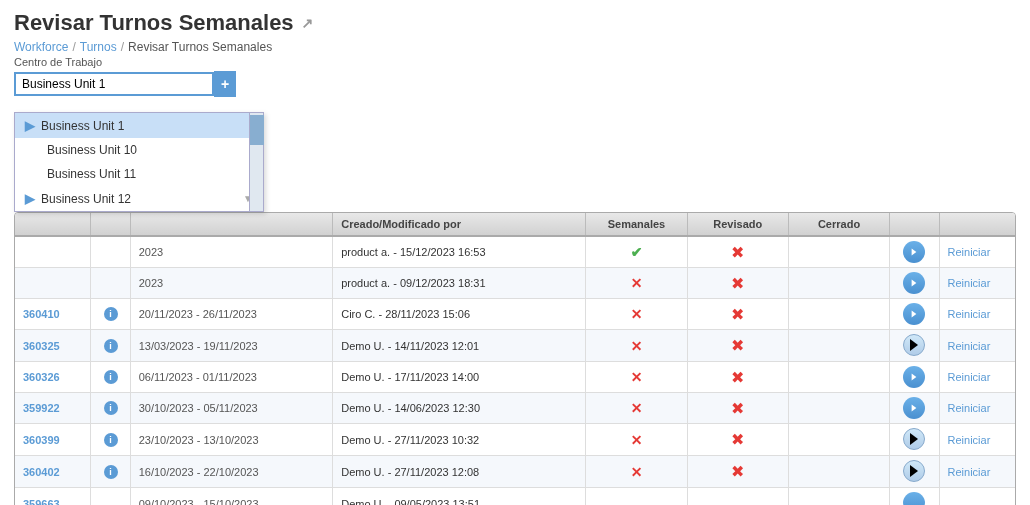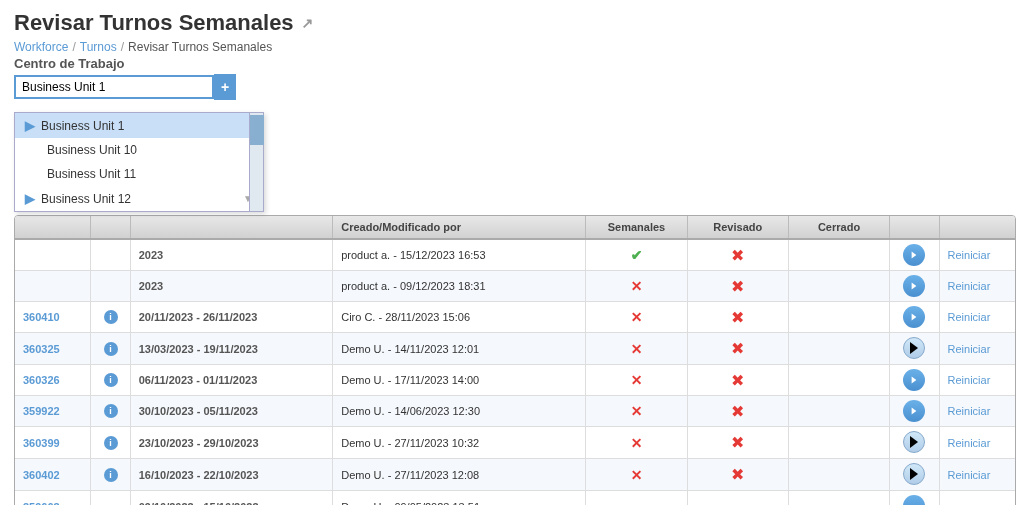--- a/index.html
+++ b/index.html
@@ -9,21 +9,21 @@
     
     .page-title { font-size: 22px; font-weight: bold; color: #333; display: flex; align-items: center; gap: 8px; margin-bottom: 4px; }
     .page-title .expand-icon { color: #999; font-size: 14px; cursor: pointer; }
     
     .breadcrumb { font-size: 12px; color: #666; margin-bottom: 2px; display: flex; align-items: center; gap: 4px; }
     .breadcrumb a { color: #5b9bd5; text-decoration: none; }
     .breadcrumb .separator { color: #999; }
     .breadcrumb .current { color: #555; }
     
     .filter-section { margin-bottom: 6px; position: relative; }
-    .filter-label { font-size: 13px; font-weight: bold; color: #555; margin-bottom: 3px; }
+    .filter-label { font-size: 11px; font-weight: normal; color: #555; margin-bottom: 3px; }
     .filter-input-wrapper { display: flex; align-items: center; gap: 0; }
     .filter-input { width: 200px; border: 2px solid #5b9bd5; padding: 3px 6px; font-size: 12px; outline: none; }
     .filter-add-btn { background: #5b9bd5; color: #fff; border: none; width: 22px; height: 26px; cursor: pointer; font-size: 14px; font-weight: bold; display: flex; align-items: center; justify-content: center; }
     
     
     .dropdown-list { position: absolute; top: 100%; left: 0; width: 230px; background: #fff; border: 1px solid #aac; z-index: 100; box-shadow: 2px 2px 5px rgba(0,0,0,0.15); }
     .dropdown-item { padding: 5px 10px; cursor: pointer; display: flex; align-items: center; gap: 6px; font-size: 12px; }
     .dropdown-item.selected { background: #c8dff7; }
     .dropdown-item .arrow { color: #5b9bd5; font-weight: bold; font-size: 13px; }
     .dropdown-scrollbar { position: absolute; right: 0; top: 0; width: 14px; height: 100%; background: #e8e8e8; border-left: 1px solid #ccc; }
@@ -36,21 +36,21 @@
     thead th { padding: 5px 8px; text-align: left; font-size: 11px; color: #444; border-right: 1px solid #bbb; border-bottom: 2px solid #aaa; font-weight: bold; white-space: nowrap; }
     thead th:last-child { border-right: none; }
     
     tbody tr { background: #fff; }
     tbody tr:nth-child(even) { background: #f5f8fc; }
     tbody td { padding: 4px 8px; border-right: 1px solid #ddd; border-bottom: 1px solid #ddd; font-size: 11px; white-space: nowrap; }
     tbody td:last-child { border-right: none; }
     
     .id-cell { color: #5b9bd5; font-weight: bold; }
     .info-icon { display: inline-flex; align-items: center; justify-content: center; width: 14px; height: 14px; background: #5b9bd5; color: #fff; border-radius: 50%; font-size: 9px; font-weight: bold; cursor: pointer; }
-    .date-range { color: #555; font-weight: bold; }
+    .date-range { color: #555; }
     .creator { color: #333; }
     .check-icon { color: #4caf50; font-size: 14px; font-weight: bold; }
     .x-icon { color: #e53935; font-size: 14px; font-weight: bold; }
     .x-icon-red { color: #e53935; font-size: 16px; }
     .reiniciar-link { color: #5b9bd5; text-decoration: none; cursor: pointer; }
     .nav-btn { display: inline-flex; align-items: center; justify-content: center; width: 22px; height: 22px; background: linear-gradient(to bottom, #6ab0e8, #4a90d0); border-radius: 50%; cursor: pointer; }
     .nav-btn svg { width: 12px; height: 12px; fill: #fff; }
     .nav-btn-outline { display: inline-flex; align-items: center; justify-content: center; width: 22px; height: 22px; background: linear-gradient(to bottom, #d0e8f8, #b0cce8); border-radius: 50%; cursor: pointer; border: 1px solid #88aacc; }
     
     .col-id { width: 60px; }
@@ -218,21 +218,21 @@
               <td class="col-nav center"><div class="nav-btn">
                   <svg viewBox="0 0 10 10">
                     <polygon points="3,2 7,5 3,8"></polygon>
                   </svg>
                 </div></td>
               <td class="col-action"><a class="reiniciar-link" href="#">Reiniciar</a></td>
             </tr>
             <tr>
               <td class="col-id id-cell">360399</td>
               <td class="col-info center"><span class="info-icon">i</span></td>
-              <td class="col-date date-range">23/10/2023 - 29/10/2023</td>
+              <td class="col-date date-range">23/10/2023 - 13/10/2023</td>
               <td class="col-creator creator">Demo U. - 27/11/2023 10:32</td>
               <td class="col-terminado center"><span class="x-icon">✕</span></td>
               <td class="col-revisado center"><span class="x-icon-red">✖</span></td>
               <td class="col-cerrado center"></td>
               <td class="col-nav center"><div class="nav-btn-outline">
                   <svg viewBox="0 0 10 10">
                     <polygon points="3,2 7,5 3,8"></polygon>
                   </svg>
                 </div></td>
               <td class="col-action"><a class="reiniciar-link" href="#">Reiniciar</a></td>

